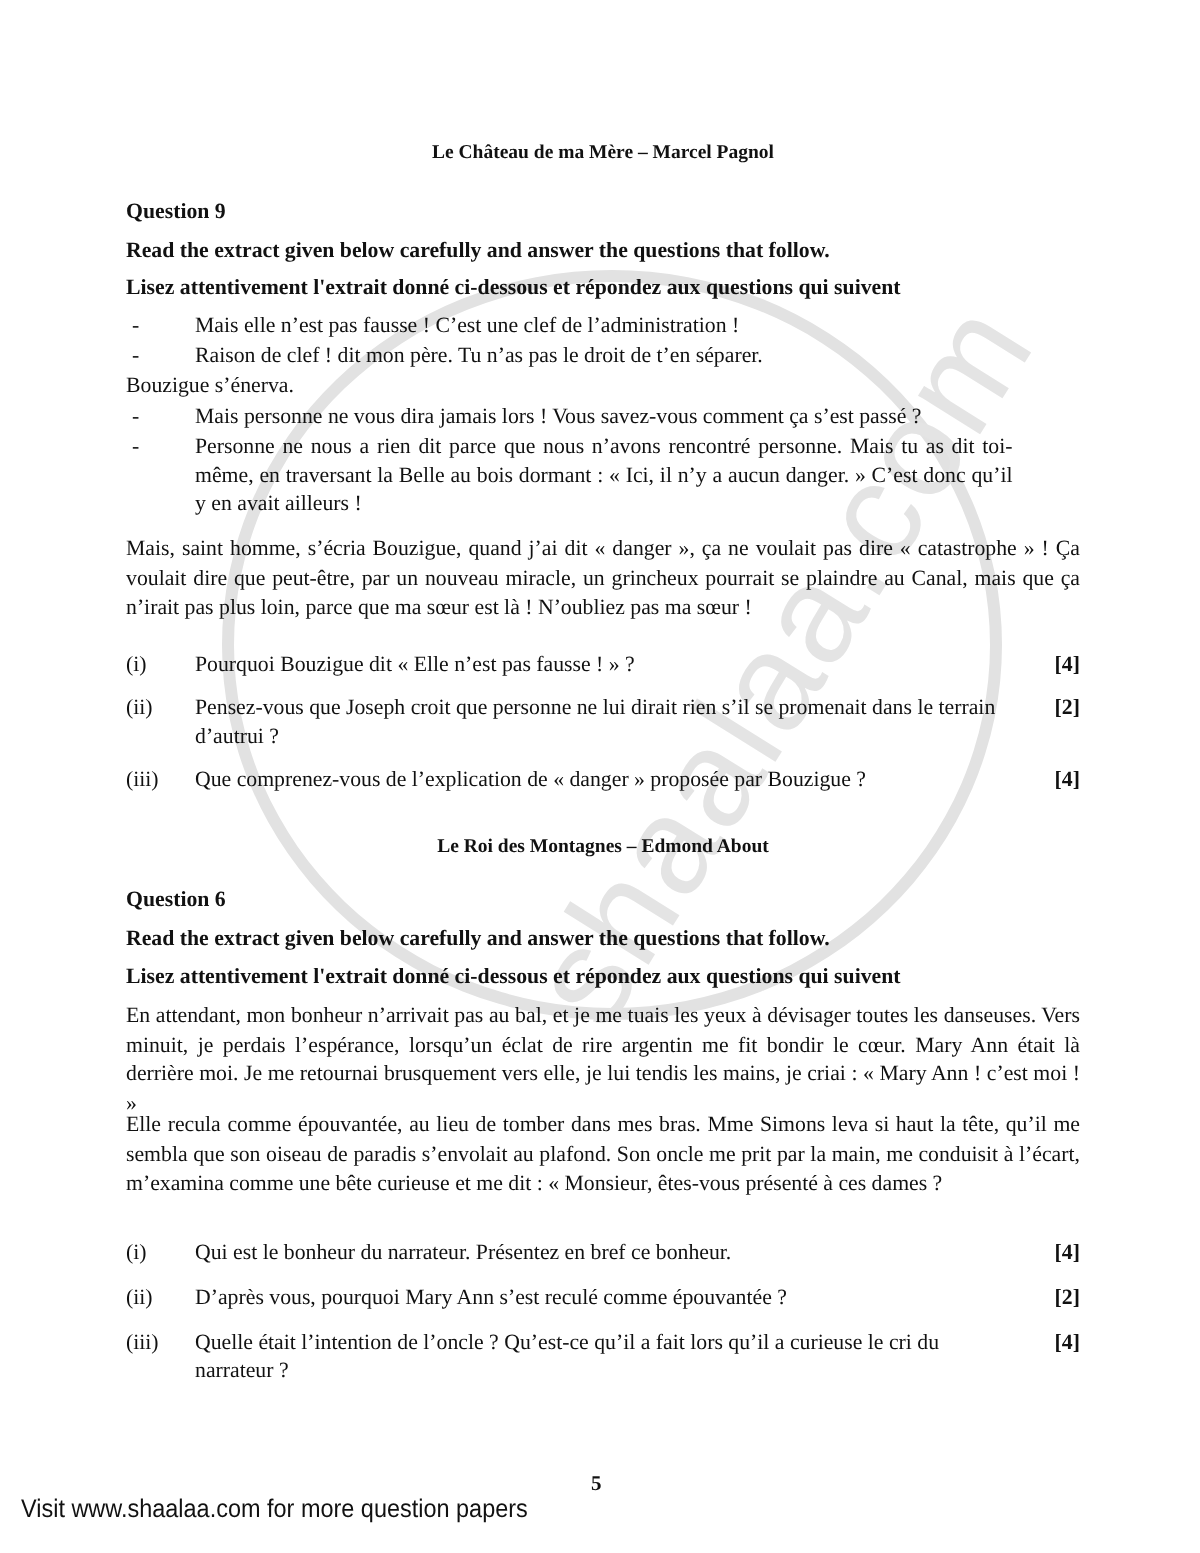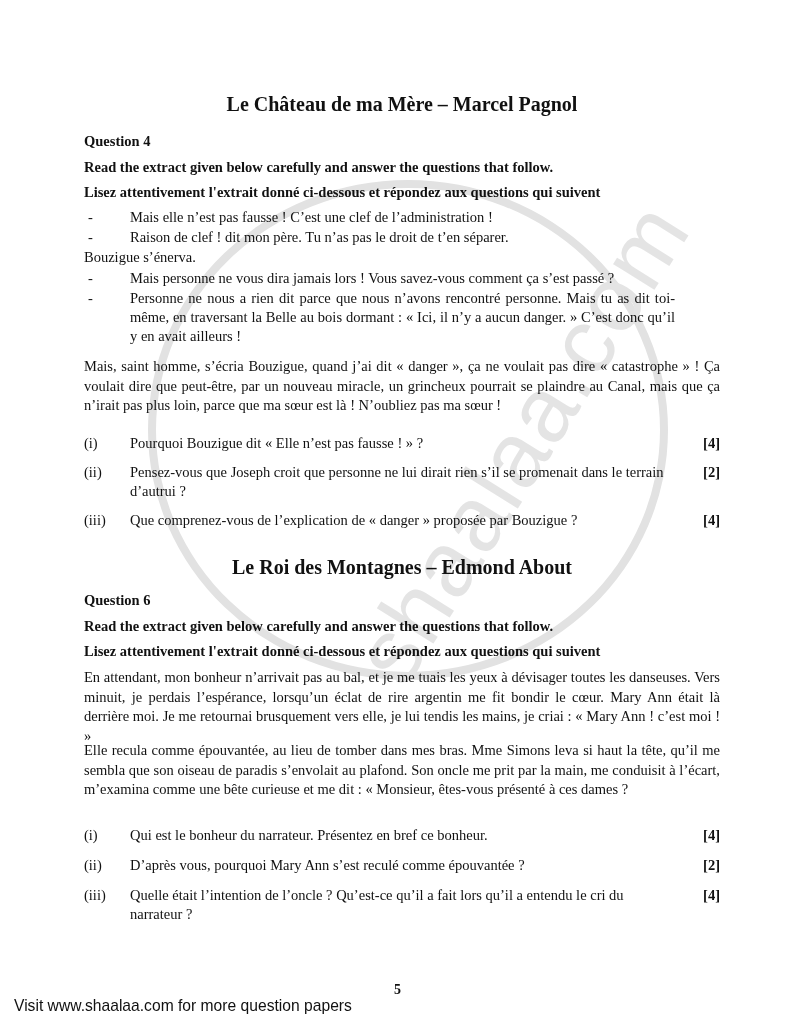--- a/index.html
+++ b/index.html
@@ -4,21 +4,21 @@
 <style>
   html, body { margin: 0; padding: 0; background: #ffffff; }
   body { width: 800px; height: 1035px; position: relative; overflow: hidden;
          font-family: "Liberation Serif", serif; color: #111; }
   .watermark-circle { position: absolute; left: 148px; top: 180px; width: 520px; height: 500px;
          border: 8px solid #e2e2e2; border-radius: 50%; box-sizing: border-box; z-index: 0; }
   .watermark-text { position: absolute; left: 250px; top: 390px; font-family: "Liberation Sans", sans-serif;
          font-size: 92px; color: #e4e4e4; transform: rotate(-58deg); transform-origin: center;
          white-space: nowrap; z-index: 0; letter-spacing: 2px; }
   .page { position: absolute; left: 84px; top: 0; width: 636px; z-index: 1; }
-  .section-title { position: absolute; left: 0; width: 636px; text-align: center; font-weight: bold; font-size: 20px; }
+  .section-title { position: absolute; left: 0; width: 636px; text-align: center; font-weight: bold; font-size: 13px; }
   .qhead { position: absolute; left: 0; font-weight: bold; font-size: 14.5px; }
   .instr { position: absolute; left: 0; font-weight: bold; font-size: 14.5px; white-space: nowrap; }
   .line { position: absolute; left: 0; font-size: 14.5px; white-space: nowrap; }
   .dash-item { position: absolute; left: 0; width: 600px; font-size: 14.5px; line-height: 19px; }
   .dash-item .dash { position: absolute; left: 4px; }
   .dash-item .txt { position: absolute; left: 46px; width: 560px; }
   .para { position: absolute; left: 0; width: 636px; font-size: 14.5px; line-height: 19.5px; text-align: justify; }
   .q { position: absolute; left: 0; width: 636px; font-size: 14.5px; line-height: 19px; }
   .q .num { position: absolute; left: 0; }
   .q .qt { position: absolute; left: 46px; width: 545px; }
@@ -29,21 +29,21 @@
 </style>
 </head>
 <body>
 
 <div class="watermark-circle"></div>
 <div class="watermark-text">shaalaa.com</div>
 
 <div class="page">
 
   <div class="section-title" style="top:93px;">Le Château de ma Mère – Marcel Pagnol</div>
-  <div class="qhead" style="top:133px;">Question 4</div>
+  <div class="qhead" style="top:133px;">Question 9</div>
   <div class="instr" style="top:159px;">Read the extract given below carefully and answer the questions that follow.</div>
   <div class="instr" style="top:184px;">Lisez attentivement l'extrait donné ci-dessous et répondez aux questions qui suivent</div>
 
   <div class="dash-item" style="top:208px;">
     <span class="dash">-</span>
     <span class="txt">Mais elle n’est pas fausse ! C’est une clef de l’administration !</span>
   </div>
   <div class="dash-item" style="top:228px;">
     <span class="dash">-</span>
     <span class="txt">Raison de clef ! dit mon père. Tu n’as pas le droit de t’en séparer.</span>
@@ -89,19 +89,19 @@
     <span class="qt">Qui est le bonheur du narrateur. Présentez en bref ce bonheur.</span>
     <span class="marks">[4]</span>
   </div>
   <div class="q" style="top:856px;">
     <span class="num">(ii)</span>
     <span class="qt">D’après vous, pourquoi Mary Ann s’est reculé comme épouvantée ?</span>
     <span class="marks">[2]</span>
   </div>
   <div class="q" style="top:886px;">
     <span class="num">(iii)</span>
-    <span class="qt">Quelle était l’intention de l’oncle ? Qu’est-ce qu’il a fait lors qu’il a entendu le cri du narrateur ?</span>
+    <span class="qt">Quelle était l’intention de l’oncle ? Qu’est-ce qu’il a fait lors qu’il a curieuse le cri du narrateur ?</span>
     <span class="marks">[4]</span>
   </div>
 </div>
 
 <div class="page-num">5</div>
 <div class="footer">Visit www.shaalaa.com for more question papers</div>
 
 </body></html>

